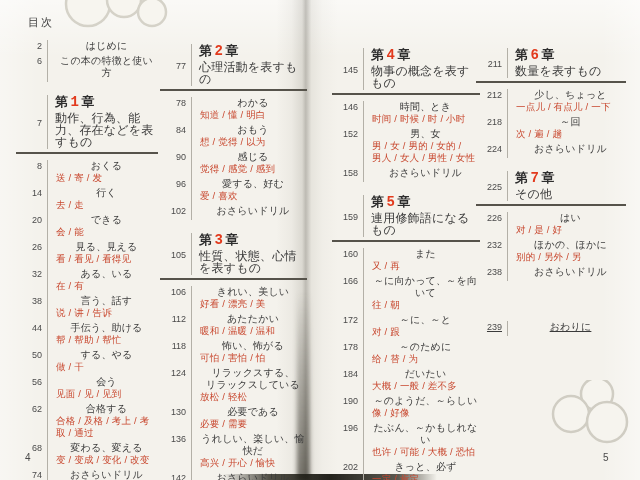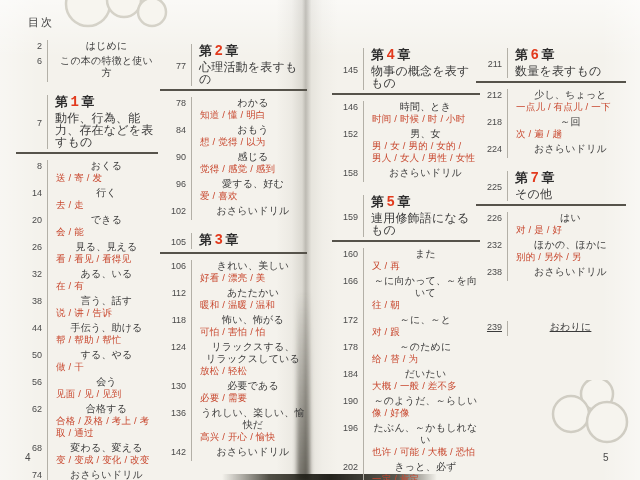--- a/index.html
+++ b/index.html
@@ -230,20 +230,21 @@
       <div class="num">102</div>
       <div class="body">
         <div class="word">おさらいドリル</div>
       </div>
     </div>
     <div class="chapter">
       <div class="row">
         <div class="num">105</div>
         <div class="body">
           <div class="ch-title"><span>第</span><span class="ch-num">3</span><span>章</span></div>
+          <div class="ch-desc">性質、状態、心情を表すもの</div>
         </div>
       </div>
       <div class="ch-rule"></div>
     </div>
     <div class="row">
       <div class="num">106</div>
       <div class="body">
         <div class="word">きれい、美しい</div>
         <div class="trans">好看 / 漂亮 / 美</div>
       </div>

